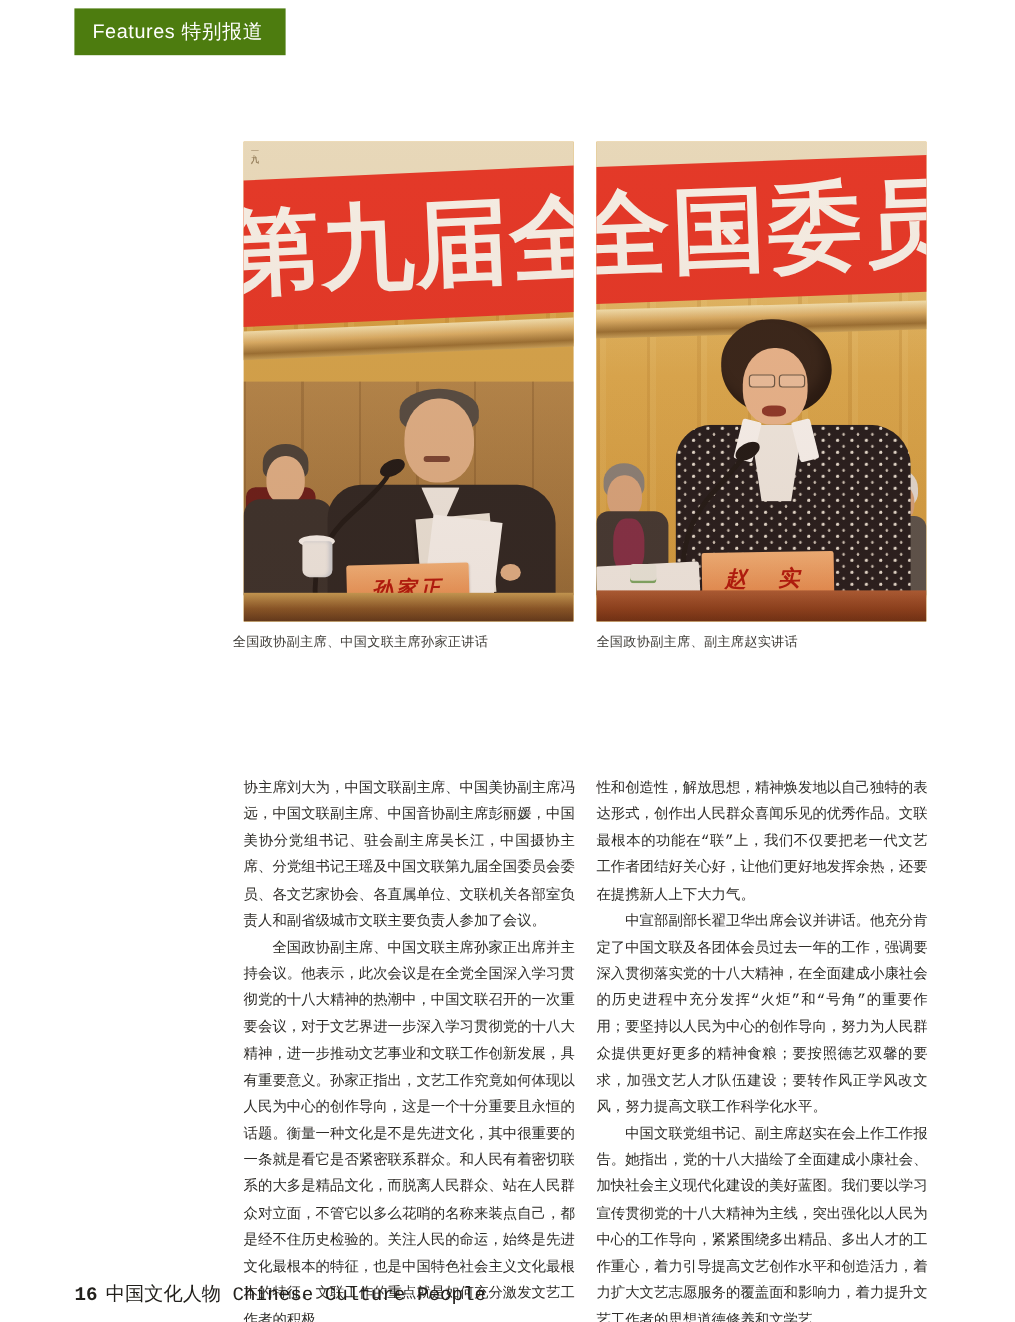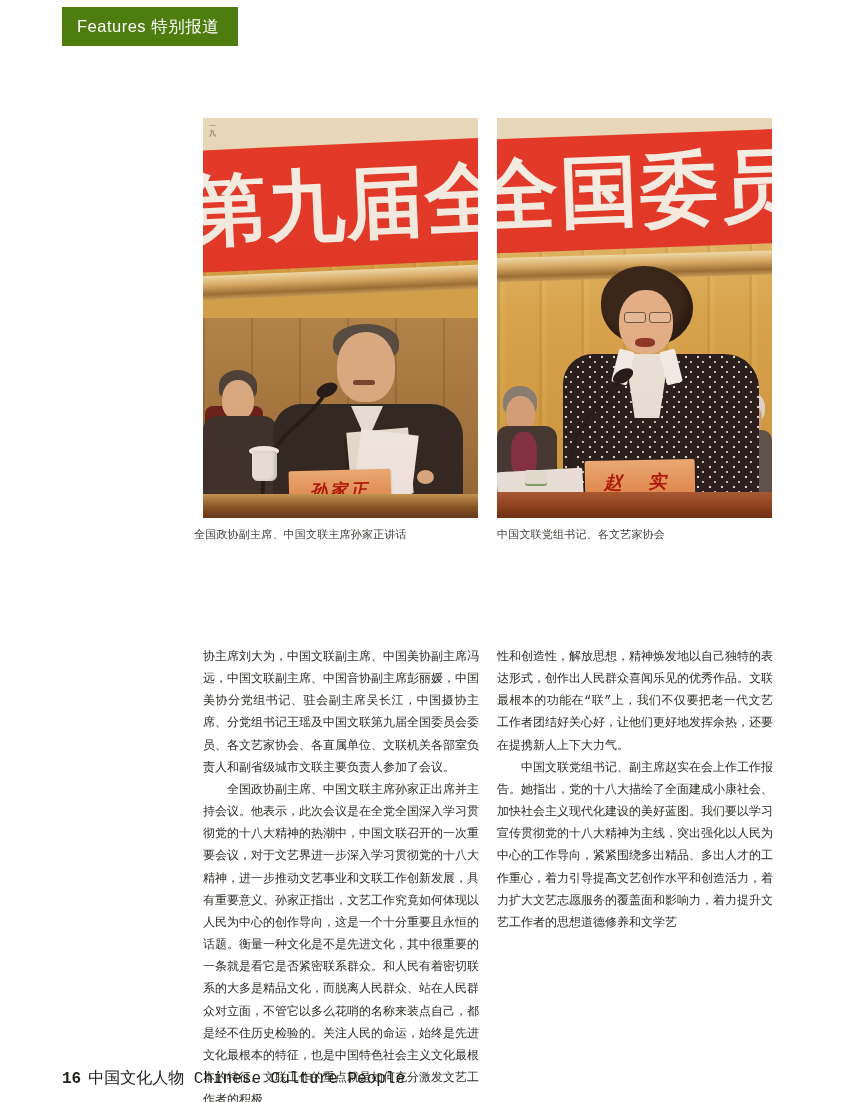--- a/index.html
+++ b/index.html
@@ -171,28 +171,29 @@
     <div class="abs" style="left:0px;top:352px;width:86px;height:26px;background:#f6f4ee;transform:rotate(-3deg);border-radius:2px;"></div>
     <div class="abs" style="left:28px;top:352px;width:22px;height:16px;background:#eef0e6;border-radius:3px;box-shadow:inset 0 -2px 0 #7fae6a;"></div>
 
     <div class="abs namecard" id="namecard-right">
       <span>赵 实</span>
     </div>
     <div class="abs tablefront" id="table-right"></div>
   </div>
 
   <div class="caption" id="caption-left">全国政协副主席、中国文联主席孙家正讲话</div>
-  <div class="caption" id="caption-right">中国文联党组书记、各文艺家协会</div>
+  <div class="caption" id="caption-right">全国政协副主席、副主席赵实讲话</div>
 
   <div class="col" id="col-left">
     <p>协主席刘大为，中国文联副主席、中国美协副主席冯远，中国文联副主席、中国音协副主席彭丽媛，中国美协分党组书记、驻会副主席吴长江，中国摄协主席、分党组书记王瑶及中国文联第九届全国委员会委员、各文艺家协会、各直属单位、文联机关各部室负责人和副省级城市文联主要负责人参加了会议。</p>
     <p class="ind">全国政协副主席、中国文联主席孙家正出席并主持会议。他表示，此次会议是在全党全国深入学习贯彻党的十八大精神的热潮中，中国文联召开的一次重要会议，对于文艺界进一步深入学习贯彻党的十八大精神，进一步推动文艺事业和文联工作创新发展，具有重要意义。孙家正指出，文艺工作究竟如何体现以人民为中心的创作导向，这是一个十分重要且永恒的话题。衡量一种文化是不是先进文化，其中很重要的一条就是看它是否紧密联系群众。和人民有着密切联系的大多是精品文化，而脱离人民群众、站在人民群众对立面，不管它以多么花哨的名称来装点自己，都是经不住历史检验的。关注人民的命运，始终是先进文化最根本的特征，也是中国特色社会主义文化最根本的特征。文联工作的重点就是如何充分激发文艺工作者的积极</p>
   </div>
   <div class="col" id="col-right">
     <p>性和创造性，解放思想，精神焕发地以自己独特的表达形式，创作出人民群众喜闻乐见的优秀作品。文联最根本的功能在“联”上，我们不仅要把老一代文艺工作者团结好关心好，让他们更好地发挥余热，还要在提携新人上下大力气。</p>
+    <p class="ind">中宣部副部长翟卫华出席会议并讲话。他充分肯定了中国文联及各团体会员过去一年的工作，强调要深入贯彻落实党的十八大精神，在全面建成小康社会的历史进程中充分发挥“火炬”和“号角”的重要作用；要坚持以人民为中心的创作导向，努力为人民群众提供更好更多的精神食粮；要按照德艺双馨的要求，加强文艺人才队伍建设；要转作风正学风改文风，努力提高文联工作科学化水平。</p>
     <p class="ind">中国文联党组书记、副主席赵实在会上作工作报告。她指出，党的十八大描绘了全面建成小康社会、加快社会主义现代化建设的美好蓝图。我们要以学习宣传贯彻党的十八大精神为主线，突出强化以人民为中心的工作导向，紧紧围绕多出精品、多出人才的工作重心，着力引导提高文艺创作水平和创造活力，着力扩大文艺志愿服务的覆盖面和影响力，着力提升文艺工作者的思想道德修养和文学艺</p>
   </div>
 
   <div class="footer">
     <span class="num">16</span><span>中国文化人物 Chinese Culture People</span>
   </div>
 
 </div>
 
 </body></html>

